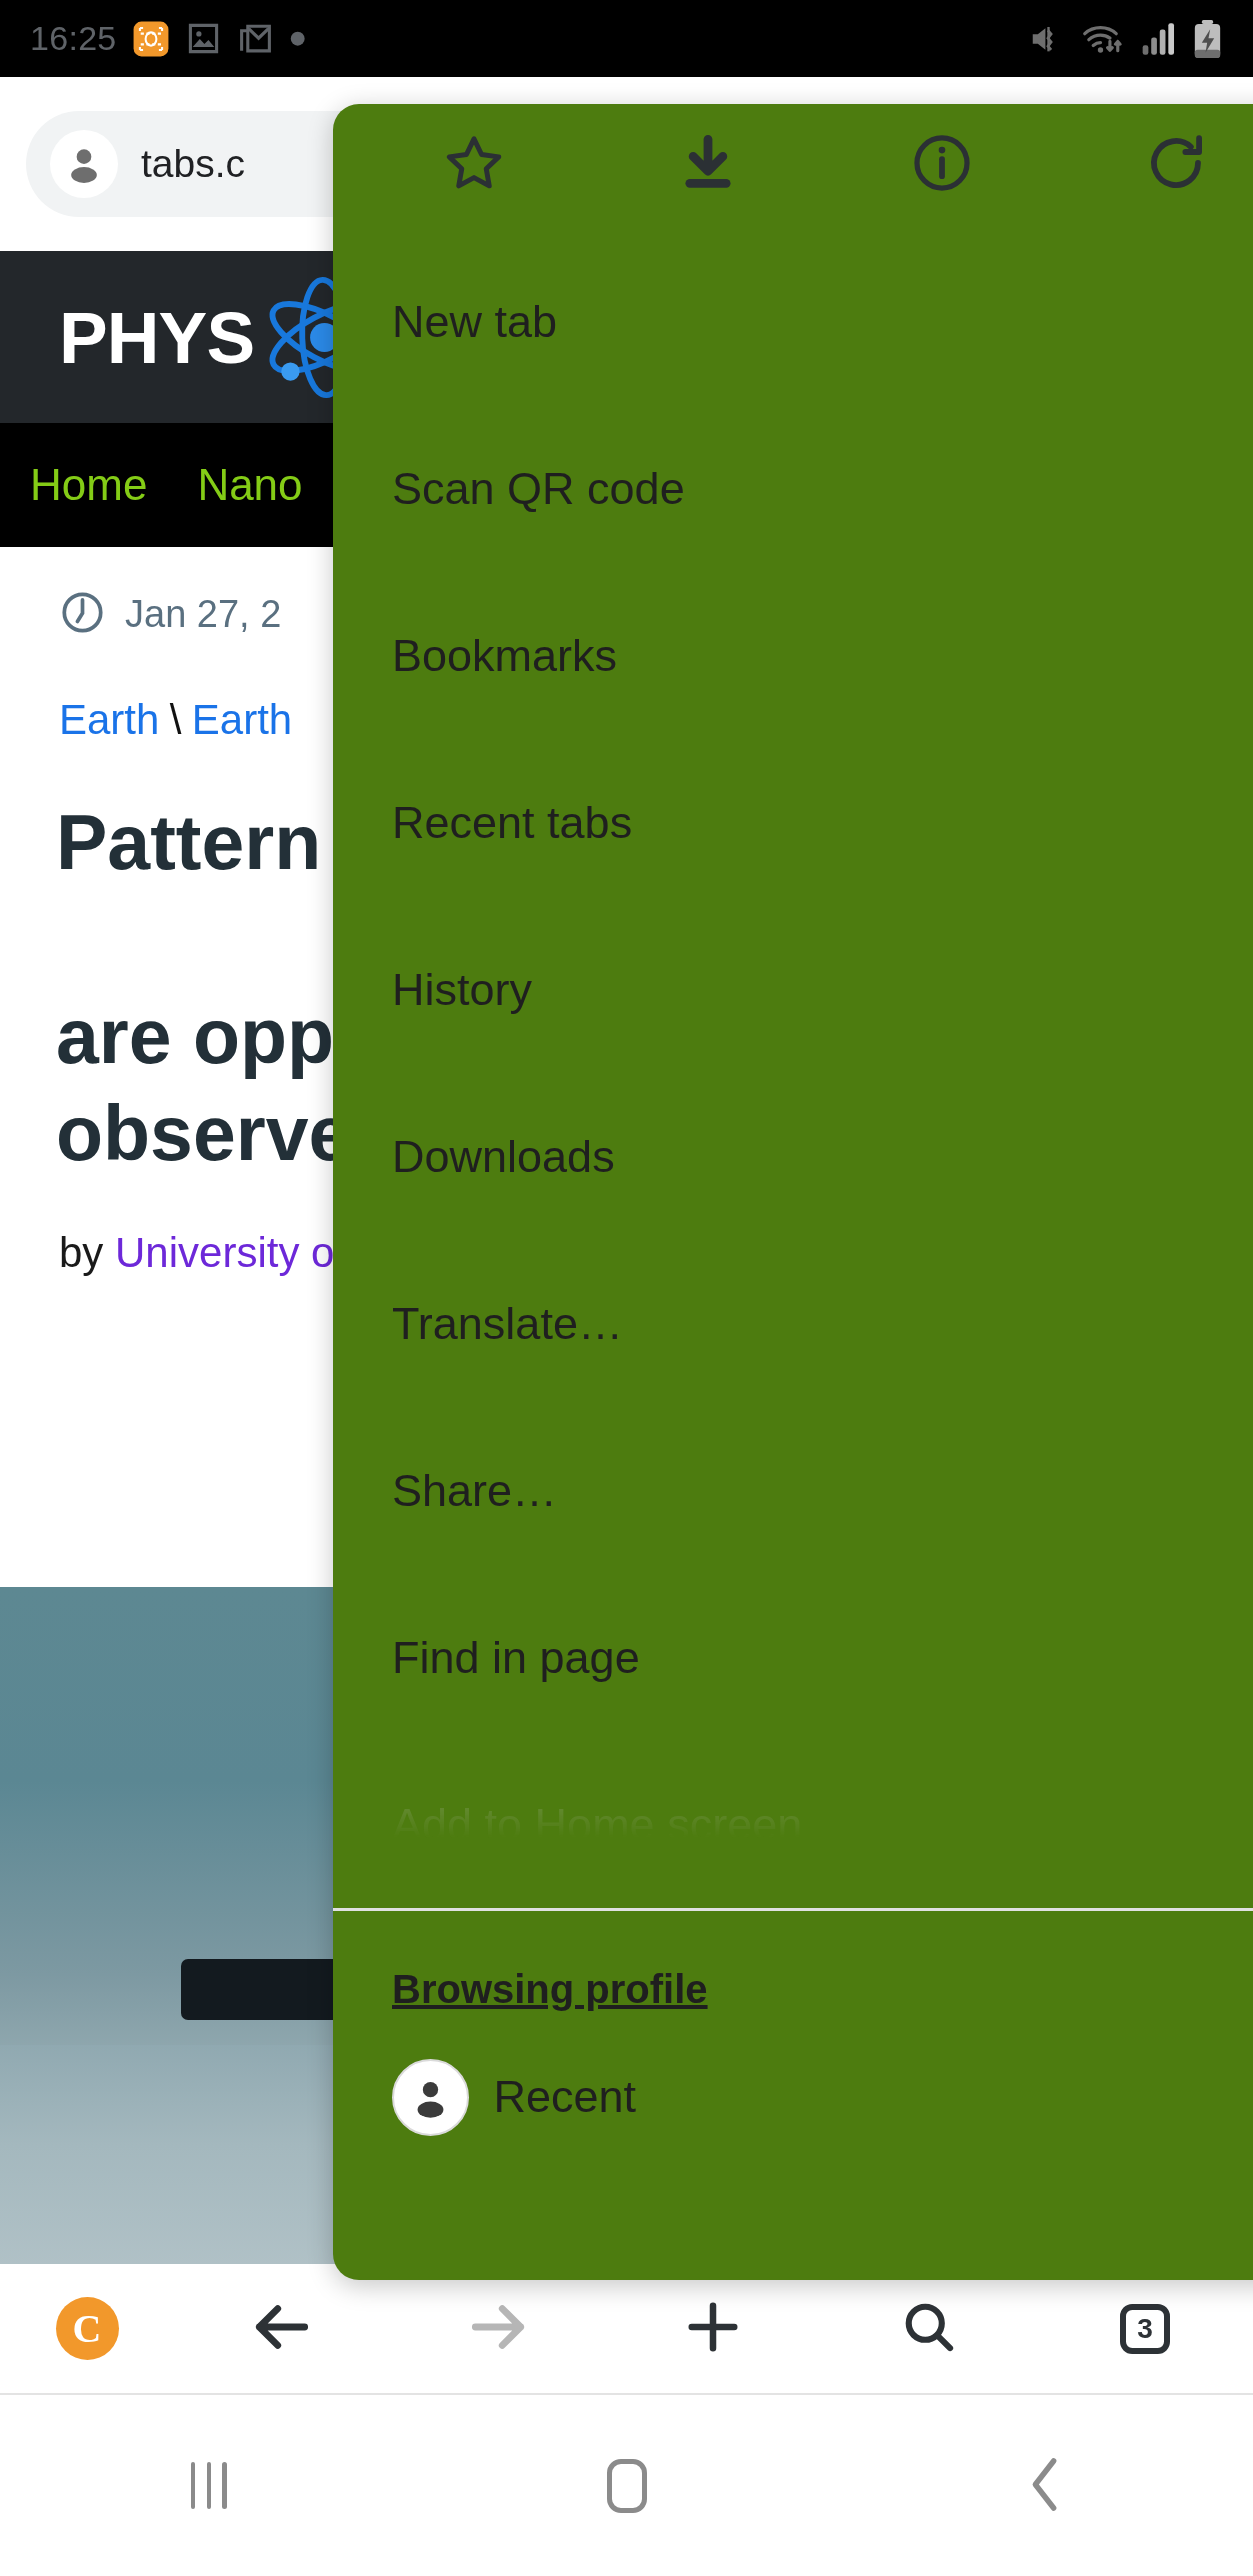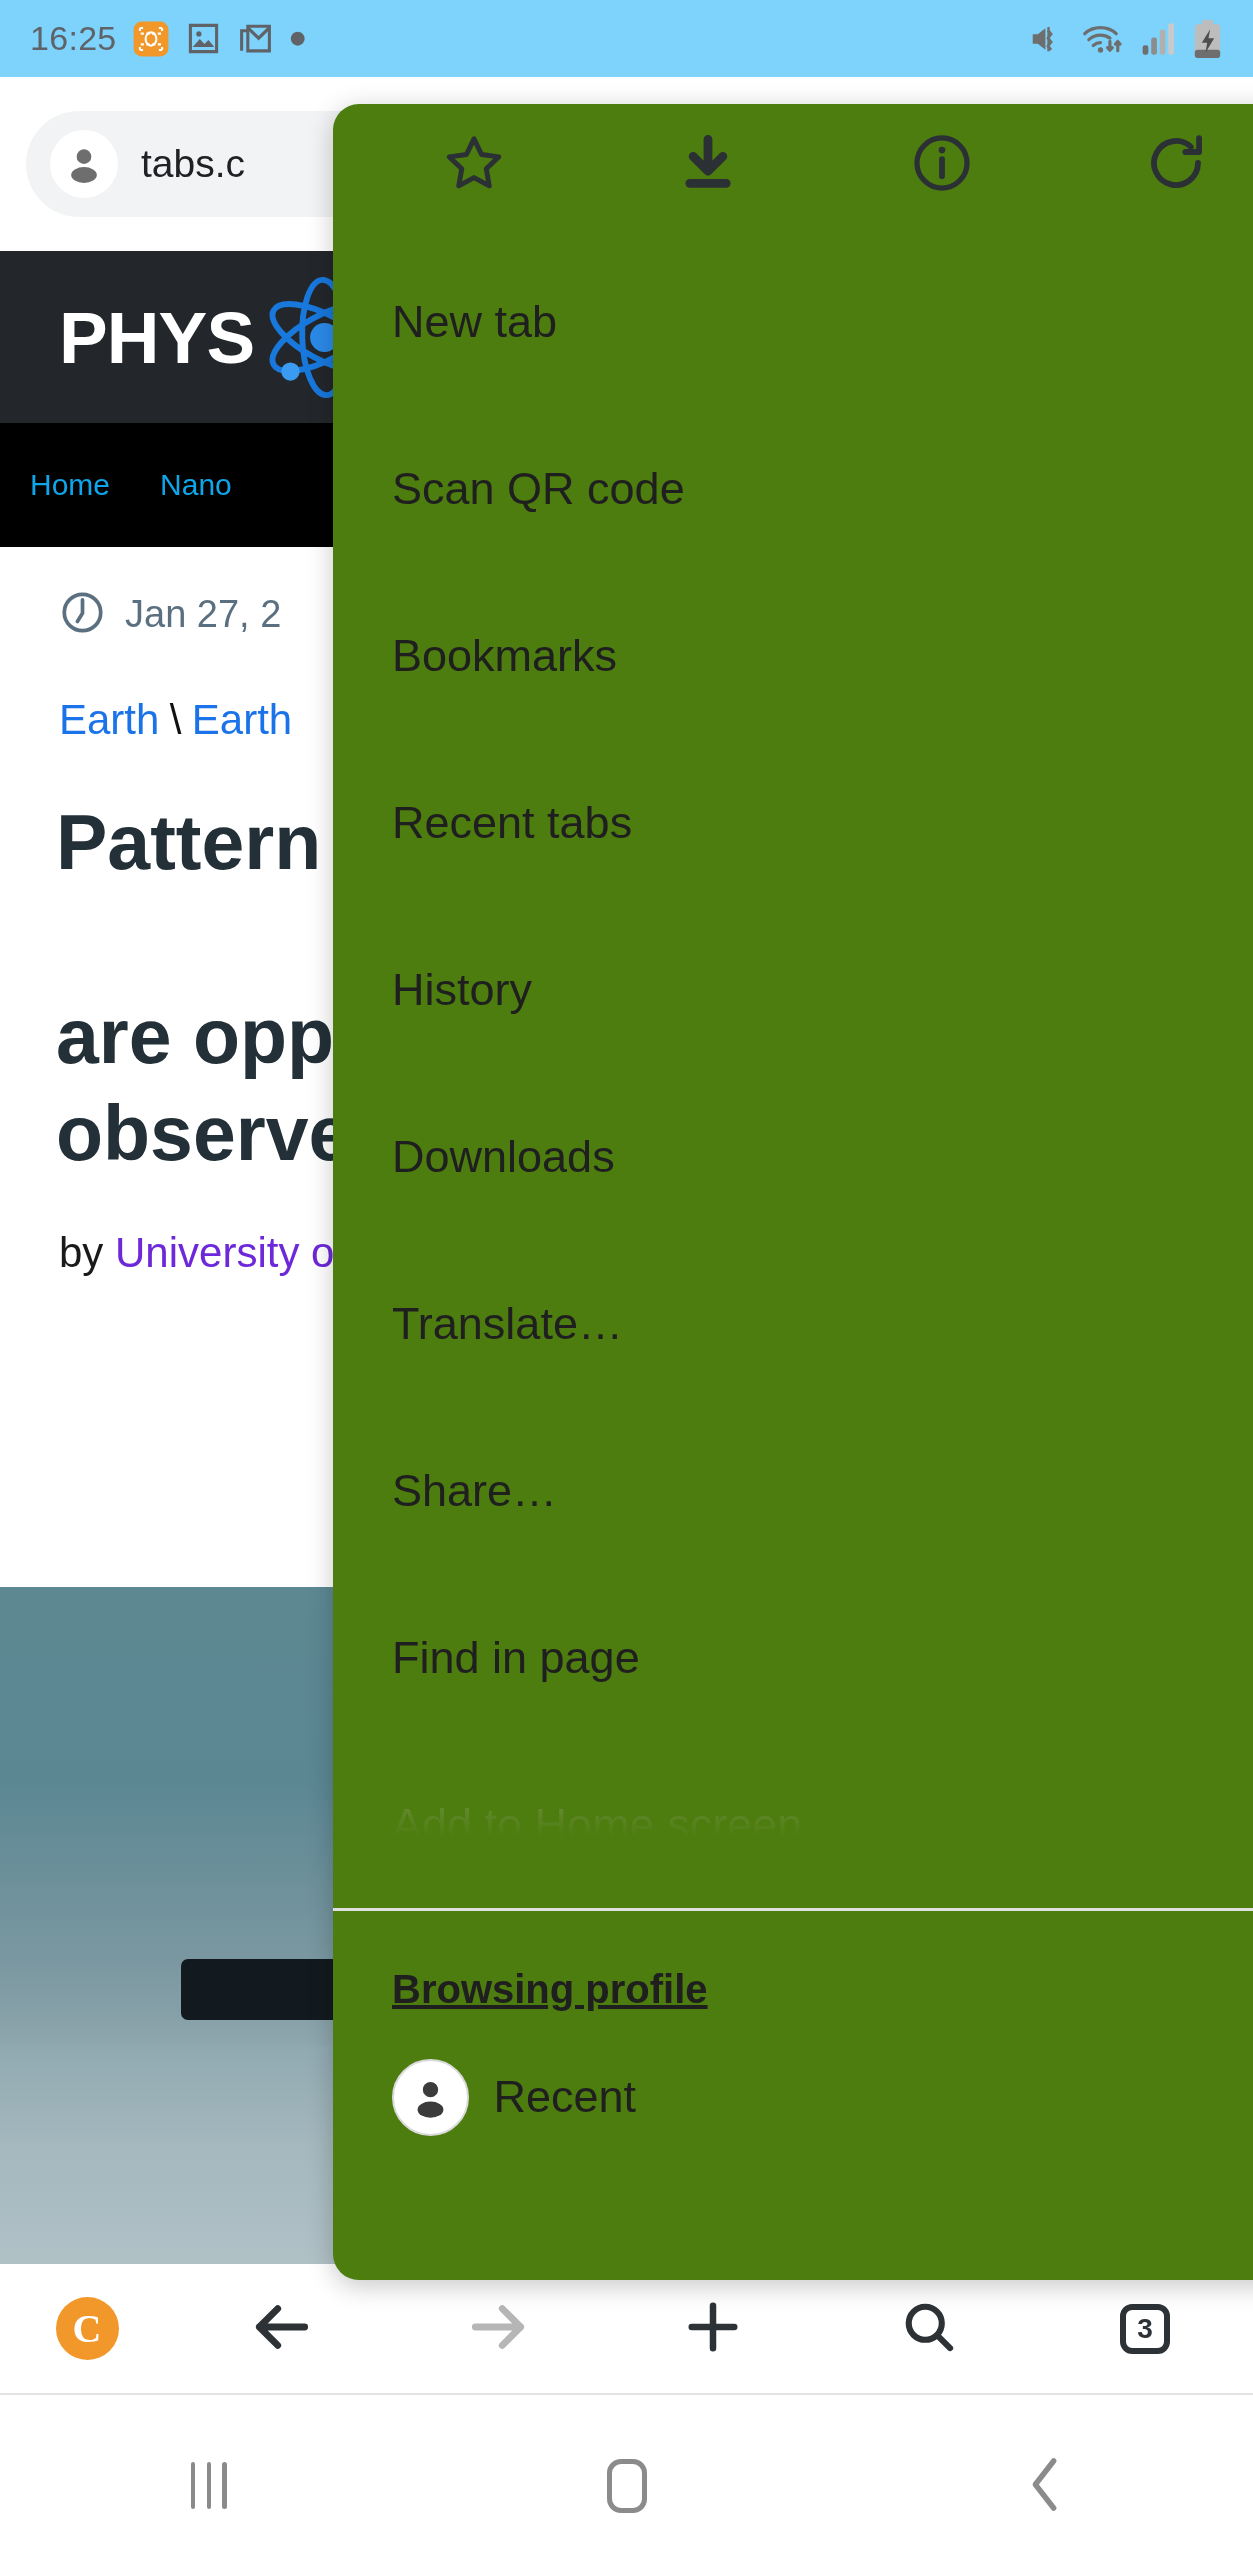--- a/index.html
+++ b/index.html
@@ -7,21 +7,21 @@
     width:1253px; height:2576px;
     font-family:"Liberation Sans", sans-serif;
     background:#ffffff;
     overflow:hidden;
   }
   #screen { position:relative; width:1253px; height:2576px; background:#fff; }
 
   
   #status-bar {
     position:absolute; top:0; left:0; width:1253px; height:77px;
-    background:#7dd3fc; display:flex; align-items:center;
+    background:#000000; display:flex; align-items:center;
     padding:17px 30px; z-index:5;
   }
   .sb-left { display:flex; align-items:center; gap:15px; }
   .sb-clock { font-size:34px; color:#5f6368; letter-spacing:0.3px; }
   .sb-right { margin-left:auto; display:flex; align-items:center; gap:15px; }
   .sb-icon { display:flex; align-items:center; }
 
   
   #page { position:absolute; top:77px; left:0; width:1253px; height:2249px; background:#fff; overflow:hidden; }
 
@@ -45,21 +45,21 @@
     background:#23272b; display:flex; align-items:center; padding-left:59px;
   }
   #phys-logo { font-size:73px; font-weight:bold; color:#ffffff; letter-spacing:-0.9px; line-height:1; }
   #atom-icon { margin-left:5.2px; margin-top:3.5px; }
 
   #site-nav {
     position:absolute; top:346px; left:0; width:1253px; height:124px;
     background:#000000; display:flex; align-items:center; gap:50px; padding-left:30px;
     white-space:nowrap; overflow:hidden;
   }
-  .nav-link { font-size:30px; color:#0ea5e9; }
+  .nav-link { font-size:44px; color:#84cc16; }
 
   #article { position:absolute; top:470px; left:0; width:1253px; }
   #meta-row { display:flex; align-items:center; gap:19px; padding:42px 0 0 59px; }
   #meta-date { font-size:38px; color:#5a7080; }
   #breadcrumb { padding:57px 0 0 59px; font-size:42px; white-space:nowrap; }
   .crumb { color:#1a73e8; }
   .crumb-sep { color:#111; padding:0 10.4px; }
   #headline {
     padding:50px 0 0 56px; font-size:77px; font-weight:bold;
     color:#233038; line-height:1.26; white-space:nowrap;

